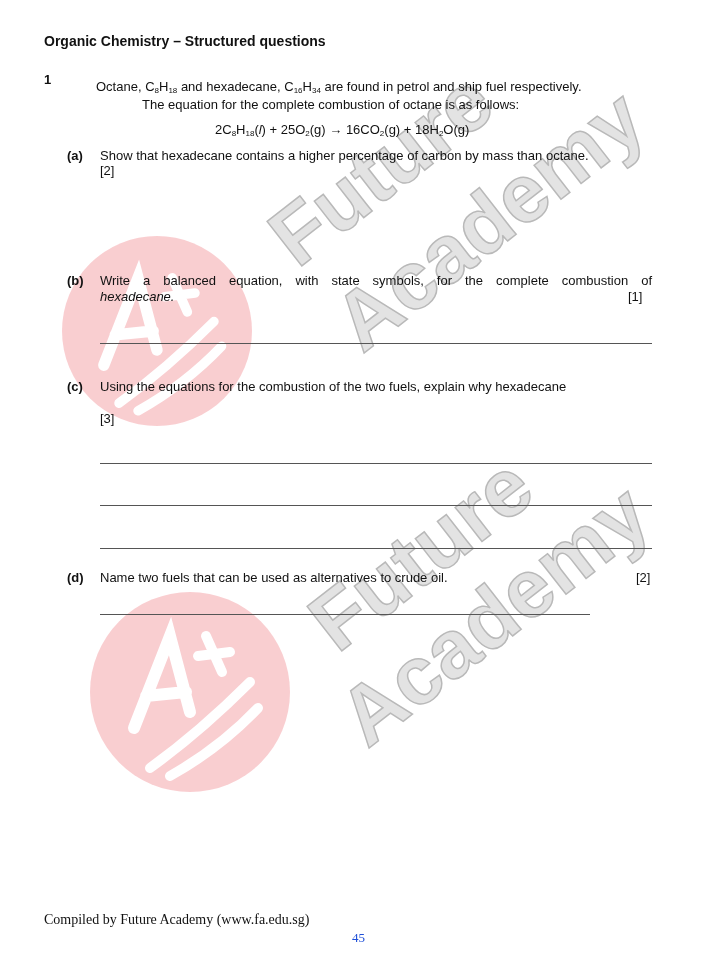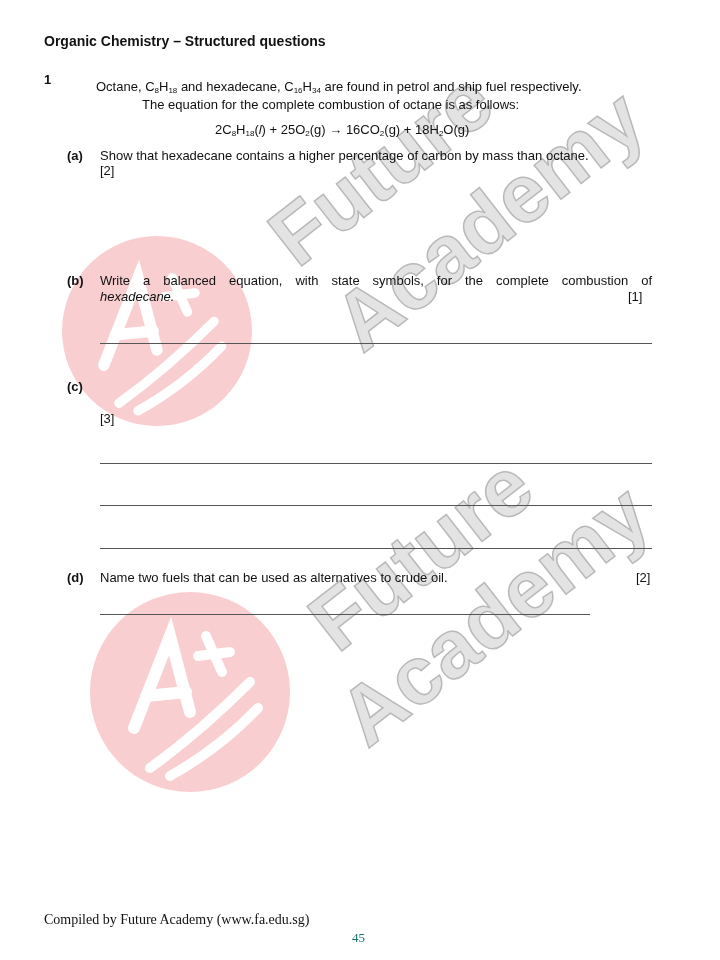--- a/index.html
+++ b/index.html
@@ -40,21 +40,21 @@
     .eqn { left: 215px; top: 122px; font-size: 13px; }
     sub { font-size: 8px; vertical-align: -2px; }
     .part-label { font-weight: bold; font-size: 13px; }
     .ptext { font-size: 13px; }
     .ans-line {
       position: absolute;
       height: 0;
       border-top: 1.3px solid #555;
     }
     .footer { left: 44px; top: 912px; font-family: "Liberation Serif", serif; font-size: 14px; }
-    .pagenum { left: 352px; top: 930px; font-family: "Liberation Serif", serif; font-size: 13px; color: #0f766e; }
+    .pagenum { left: 352px; top: 930px; font-family: "Liberation Serif", serif; font-size: 13px; color: #1d4ed8; }
     .justify { text-align: justify; text-align-last: justify; }
   </style>
 </head>
 <body>
 
 <div class="wm-logo" style="left:62px; top:236px; width:190px; height:190px;">
   <svg viewBox="0 0 100 100">
     <path d="M22 68 L40 22 L50 60 M28 52 L48 50" stroke="#fff" stroke-width="6" fill="none" stroke-linecap="round"></path>
     <path d="M58 22 L66 40 M54 32 L70 30" stroke="#fff" stroke-width="5" fill="none" stroke-linecap="round"></path>
     <path d="M30 88 Q55 70 80 45 M40 92 Q65 78 84 58" stroke="#fff" stroke-width="5" fill="none" stroke-linecap="round"></path>
@@ -92,20 +92,21 @@
   <div class="abs ptext" style="left:100px; top:148px;text-align:center;">Show that hexadecane contains a higher percentage of carbon by mass than octane.</div>
   <div class="abs ptext" style="left:100px; top:163px;">[2]</div>
 
   <div class="abs part-label" style="left:67px; top:273px;">(b)</div>
   <div class="abs ptext justify" style="left:100px; top:273px; width:552px;">Write a balanced equation, with state symbols, for the complete combustion of</div>
   <div class="abs ptext" style="left:100px; top:289px;font-style:italic;">hexadecane.</div>
   <div class="abs ptext" style="left:628px; top:289px;">[1]</div>
   <div class="ans-line" style="left:100px; top:343px; width:552px;"></div>
 
   <div class="abs part-label" style="left:67px; top:379px;">(c)</div>
+  <div class="abs ptext" style="left:100px; top:379px;">Using the equations for the combustion of the two fuels, explain why hexadecane</div>
   <div class="abs ptext" style="left:100px; top:411px;">[3]</div>
   <div class="ans-line" style="left:100px; top:463px; width:552px;"></div>
   <div class="ans-line" style="left:100px; top:505px; width:552px;"></div>
   <div class="ans-line" style="left:100px; top:548px; width:552px;"></div>
 
   <div class="abs part-label" style="left:67px; top:570px;">(d)</div>
   <div class="abs ptext" style="left:100px; top:570px;">Name two fuels that can be used as alternatives to crude oil.</div>
   <div class="abs ptext" style="left:636px; top:570px;">[2]</div>
   <div class="ans-line" style="left:100px; top:614px; width:490px;"></div>
 

